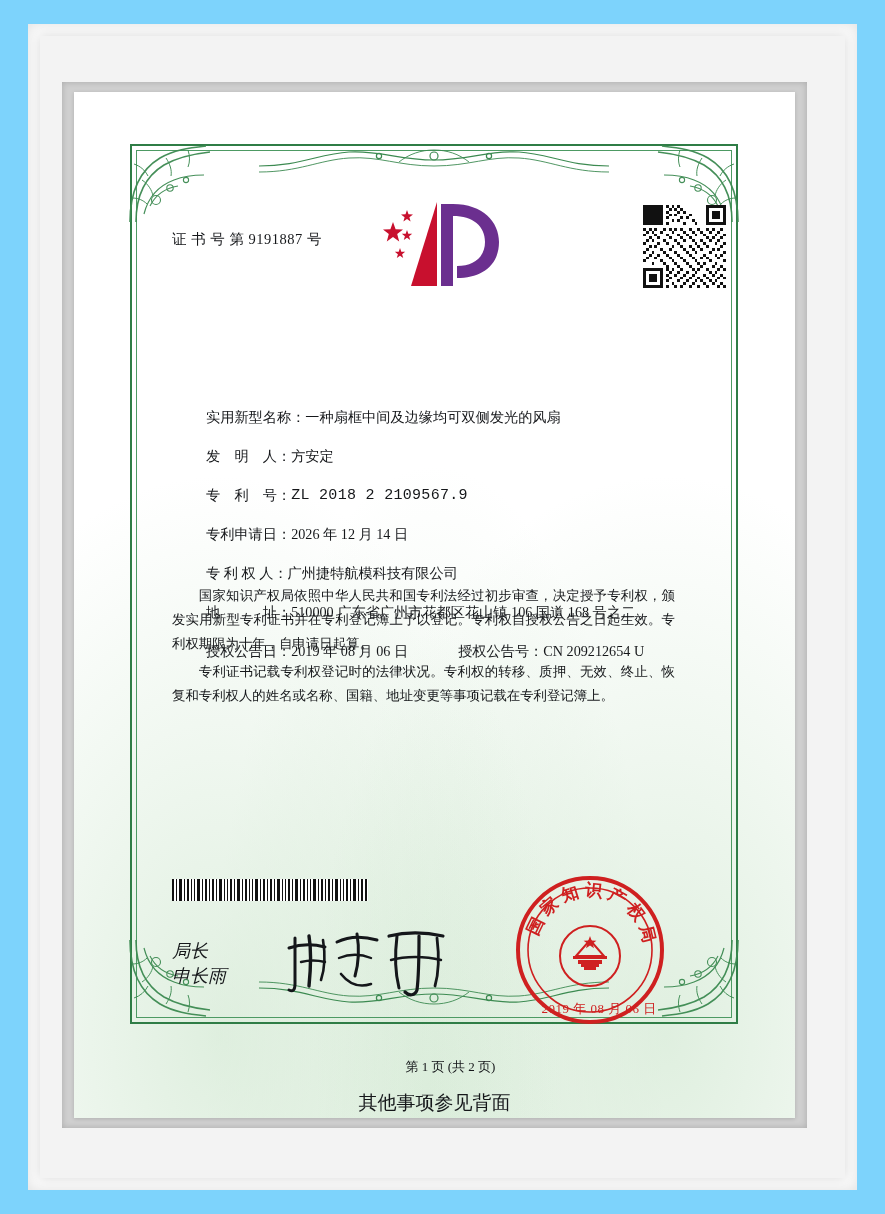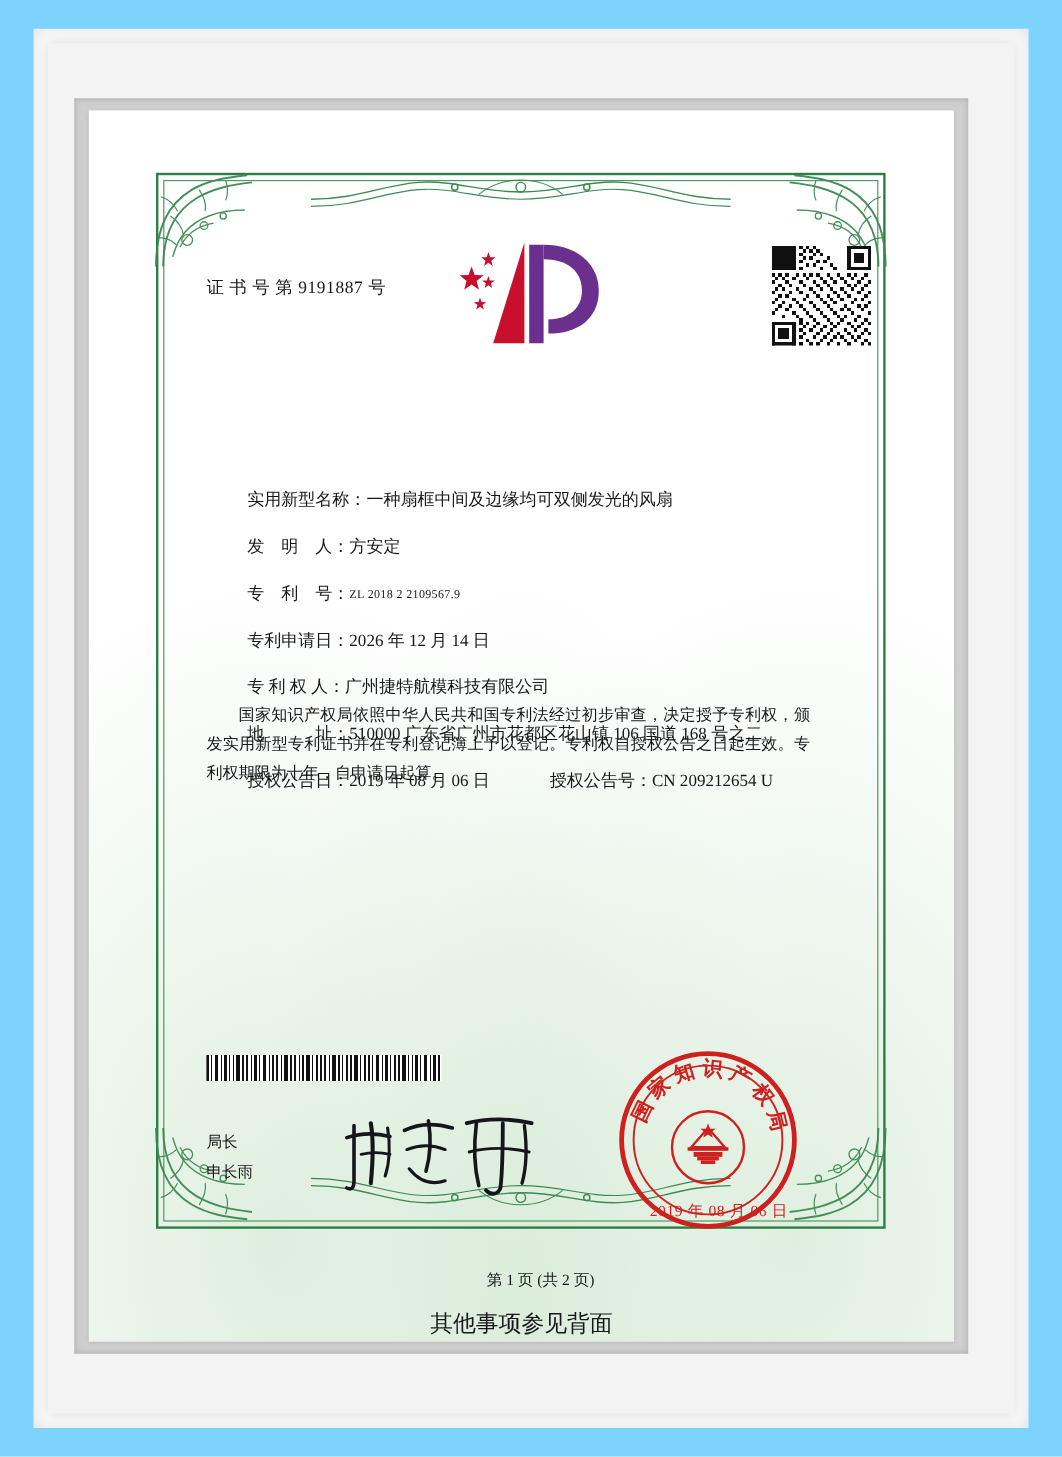--- a/index.html
+++ b/index.html
@@ -169,22 +169,22 @@
   }
   .flabel {
     display: inline-block;
     vertical-align: top;
   }
   .fval {
     display: inline-block;
     vertical-align: top;
   }
   .fval.mono {
-    font-family: Liberation Serif, serif;
-    font-size: 10px;
+    font-family: Liberation Mono, monospace;
+    font-size: 15px;
     letter-spacing: 0.3px;
   }
   .frow .second-label {
     display: inline-block;
     margin-left: 50px;
   }
 
   
   .paras {
     position: absolute;
@@ -208,23 +208,24 @@
     top: 787px;
     width: 196px;
     height: 22px;
   }
 
   
   .sig-labels {
     position: absolute;
     left: 98px;
     top: 847px;
-    font-size: 13px;
+    font-size: 18px;
     line-height: 25px;
     color: #15171a;
+    font-style: italic;
   }
   .sig-hand {
     position: absolute;
     left: 205px;
     top: 826px;
     width: 190px;
     height: 80px;
   }
 
   
@@ -604,20 +605,21 @@
       <div class="frow">
         <span class="flabel">地　　　址：</span><span class="fval">510000 广东省广州市花都区花山镇 106 国道 168 号之二</span>
       </div>
       <div class="frow">
         <span class="flabel">授权公告日：</span><span class="fval">2019 年 08 月 06 日</span><span class="second-label">授权公告号：</span><span class="fval">CN 209212654 U</span>
       </div>
     </div>
 
     <div class="paras">
       <p>国家知识产权局依照中华人民共和国专利法经过初步审查，决定授予专利权，颁发实用新型专利证书并在专利登记簿上予以登记。专利权自授权公告之日起生效。专利权期限为十年，自申请日起算。</p>
+      <p>专利证书记载专利权登记时的法律状况。专利权的转移、质押、无效、终止、恢复和专利权人的姓名或名称、国籍、地址变更等事项记载在专利登记簿上。</p>
     </div>
 
     <div class="barcode">
       <svg viewBox="0 0 196 22" width="196" height="22" shape-rendering="crispEdges">
         <rect width="196" height="22" fill="#ffffff"></rect>
         <g fill="#111111">
           <rect x="0" y="0" width="2" height="22"></rect>
             <rect x="4" y="0" width="1" height="22"></rect>
           <rect x="7" y="0" width="3" height="22"></rect>
             <rect x="12" y="0" width="1" height="22"></rect>

